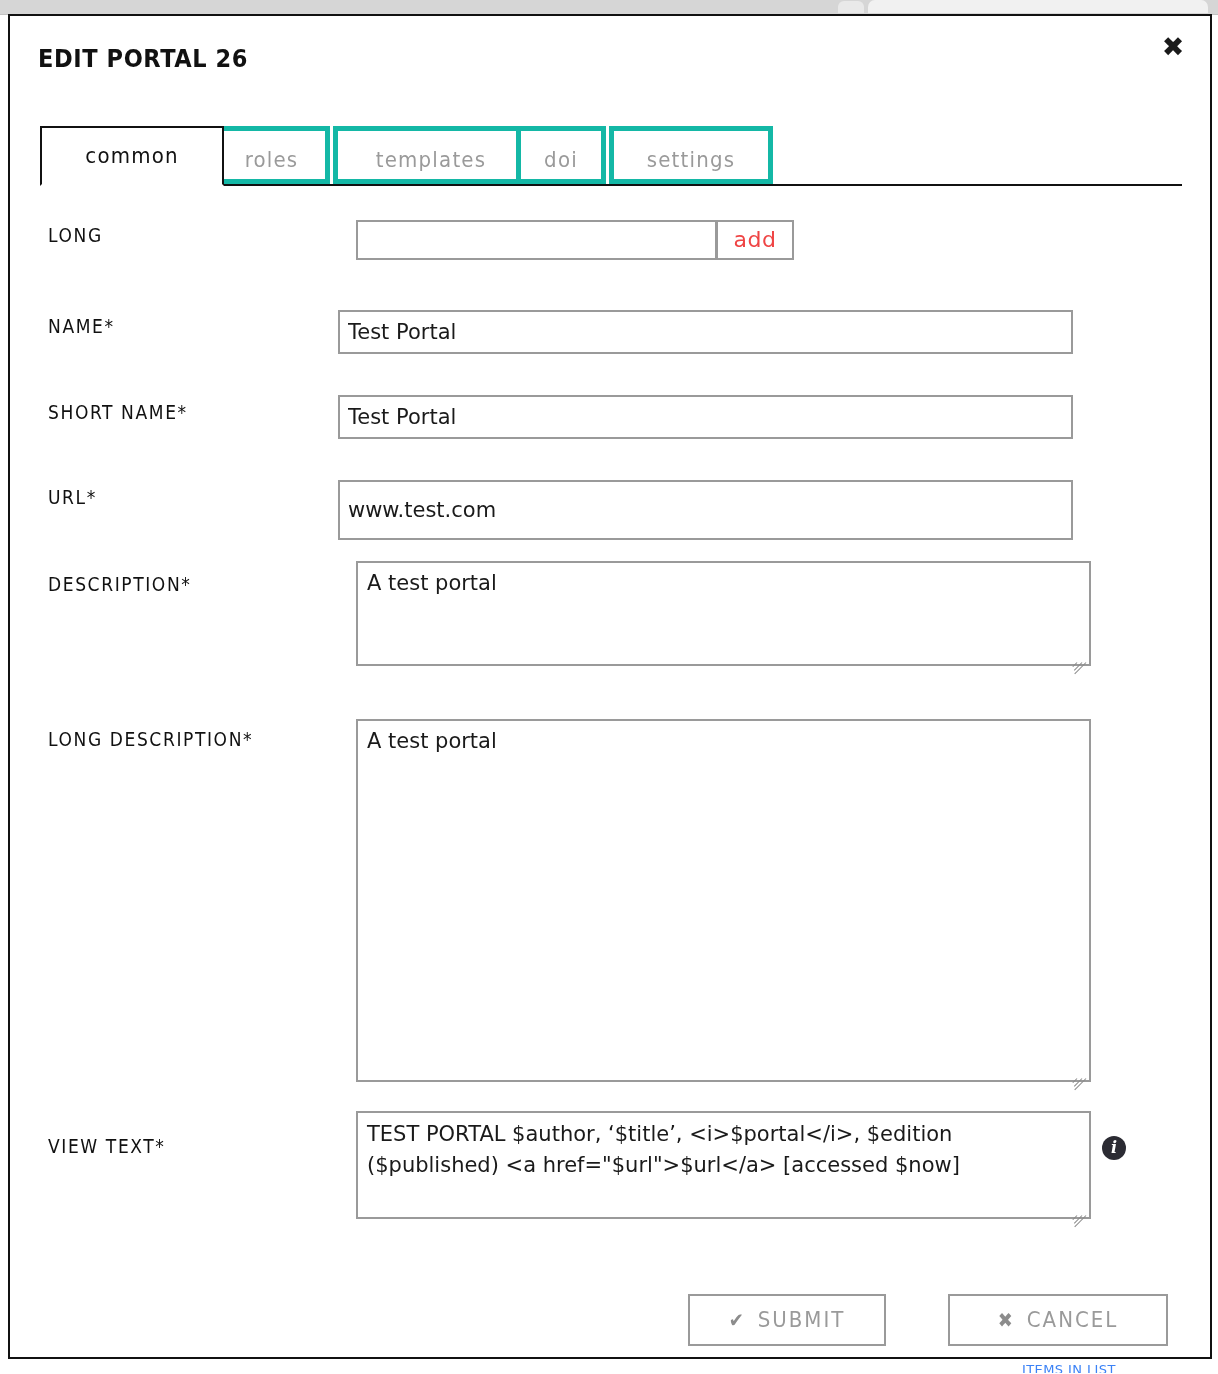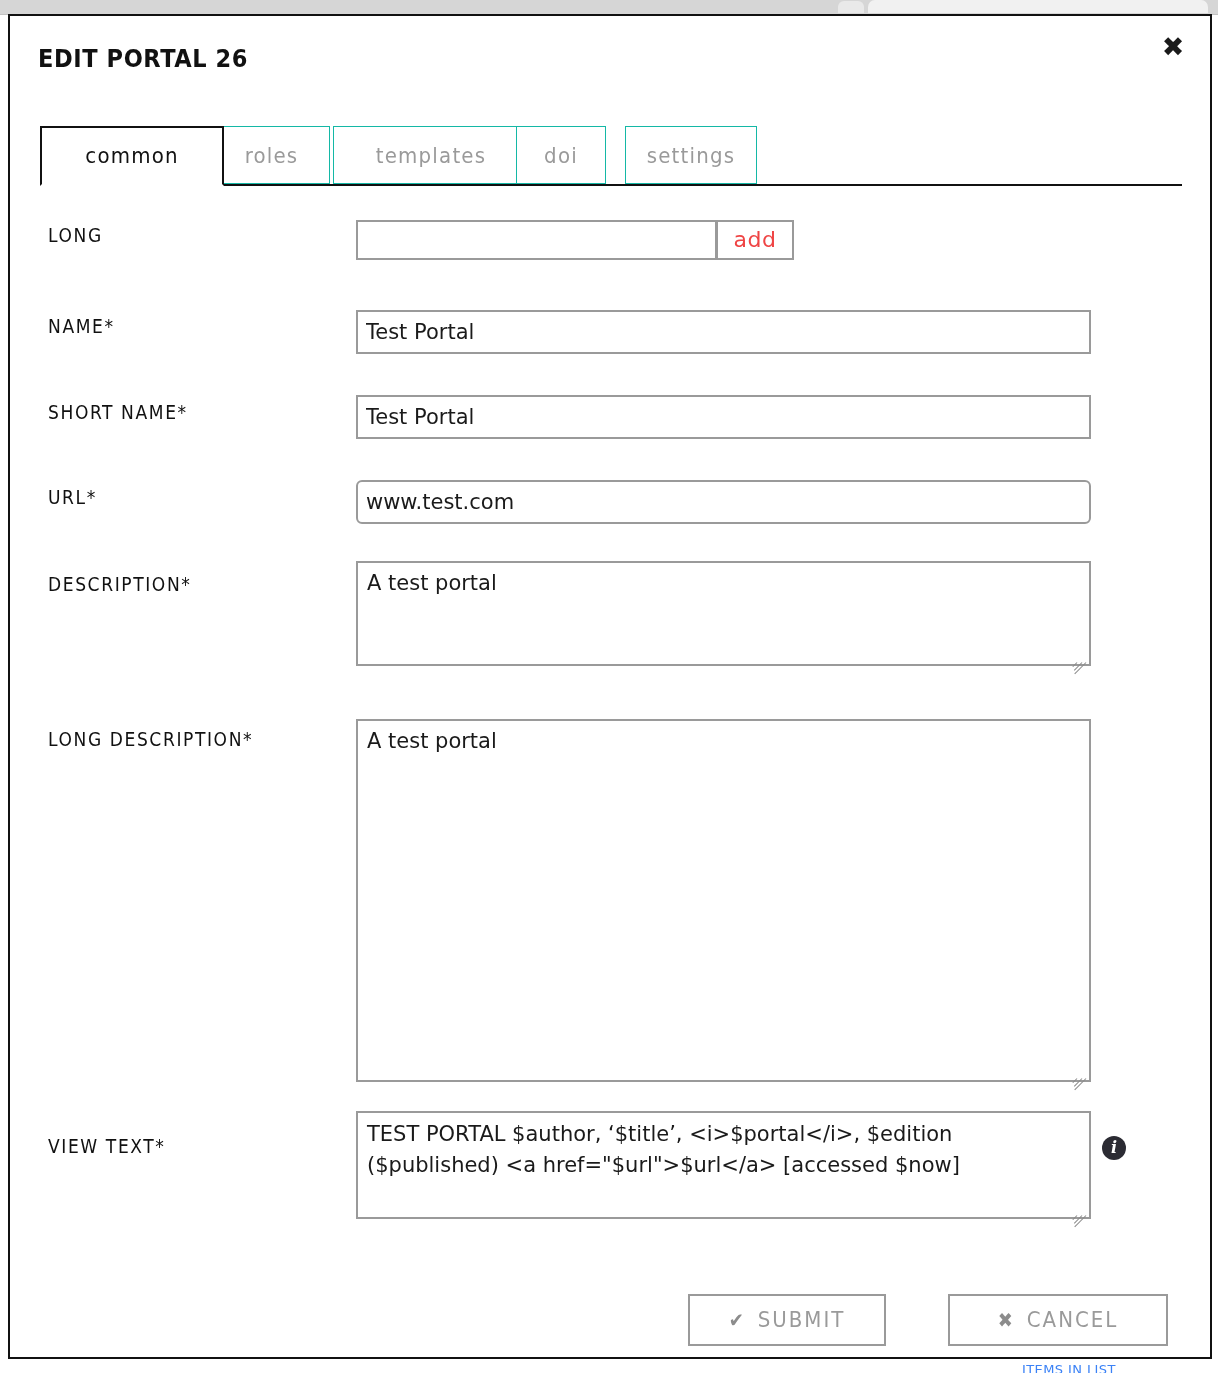--- a/index.html
+++ b/index.html
@@ -102,21 +102,21 @@
     line-height: 58px;
     box-sizing: border-box;
     text-align: center;
     font-size: 22px;
     letter-spacing: 1.2px;
     background: #ffffff;
     font-family: "DejaVu Sans Condensed", "Liberation Sans Narrow", "Liberation Sans", sans-serif;
     cursor: pointer;
   }
   .tab.inactive {
-    border: 1px solid #14b8a6;
+    border: 5px solid #14b8a6;
     color: #9a9a9a;
   }
   .tab.active {
     border: 2px solid #111111;
     border-bottom: 2px solid #ffffff;
     color: #111111;
     height: 60px;
     line-height: 56px;
     z-index: 5;
   }
@@ -133,21 +133,21 @@
     position: absolute;
     left: 38px;
     font-size: 19px;
     letter-spacing: 1.6px;
     color: #111111;
     font-family: "DejaVu Sans Condensed", "Liberation Sans Narrow", "Liberation Sans", sans-serif;
     white-space: nowrap;
   }
   .text-input {
     position: absolute;
-    left: 346px;
+    left: 328px;
     box-sizing: border-box;
     border: 2px solid #9a9a9a;
     background: #ffffff;
     font-size: 21px;
     color: #1a1a1a;
     padding: 4px 8px;
     font-family: "DejaVu Sans", sans-serif;
     outline: none;
   }
   .text-area {
@@ -275,37 +275,37 @@
     </div>
 
     <div class="tab inactive" style="left:293px; width:196px;">
       <span>templates</span>
     </div>
 
     <div class="tab inactive" style="left:476px; width:90px;">
       <span>doi</span>
     </div>
 
-    <div class="tab inactive" style="left:585px; width:132px;">
+    <div class="tab inactive" style="left:569px; width:164px;">
       <span>settings</span>
     </div>
   </div>
 
   <div class="row-label" style="top:208px;">LONG</div>
   <input id="logo-input" class="text-input" type="text" value="" style="">
   <div id="logo-add-button">add</div>
 
   <div class="row-label" style="top:299px;">NAME*</div>
   <input class="text-input" type="text" style="top: 294px; width: 735px; height: 44px;" value="Test Portal">
 
   <div class="row-label" style="top:385px;">SHORT NAME*</div>
   <input class="text-input" type="text" style="top: 379px; width: 735px; height: 44px;" value="Test Portal">
 
   <div class="row-label" style="top:470px;">URL*</div>
-  <input class="text-input" type="text" style="top: 464px; width: 735px; height: 44px; border-radius: 6px;" value="www.test.com">
+  <input class="text-input" type="text" style="top: 464px; width: 735px; height: 60px;" value="www.test.com">
 
   <div class="row-label" style="top:557px;">DESCRIPTION*</div>
   <textarea class="text-area" style="top: 545px; width: 735px; height: 105px;">A test portal</textarea>
   <div class="resize-grip" style="left:1059px; top:630px;">
     <i style="width:16px; top:16px;"></i>
     <i style="width:11px; top:16px; right:5px;"></i>
     <i style="width:6px;  top:16px; right:10px;"></i>
   </div>
 
   <div class="row-label" style="top:712px;">LONG DESCRIPTION*</div>

